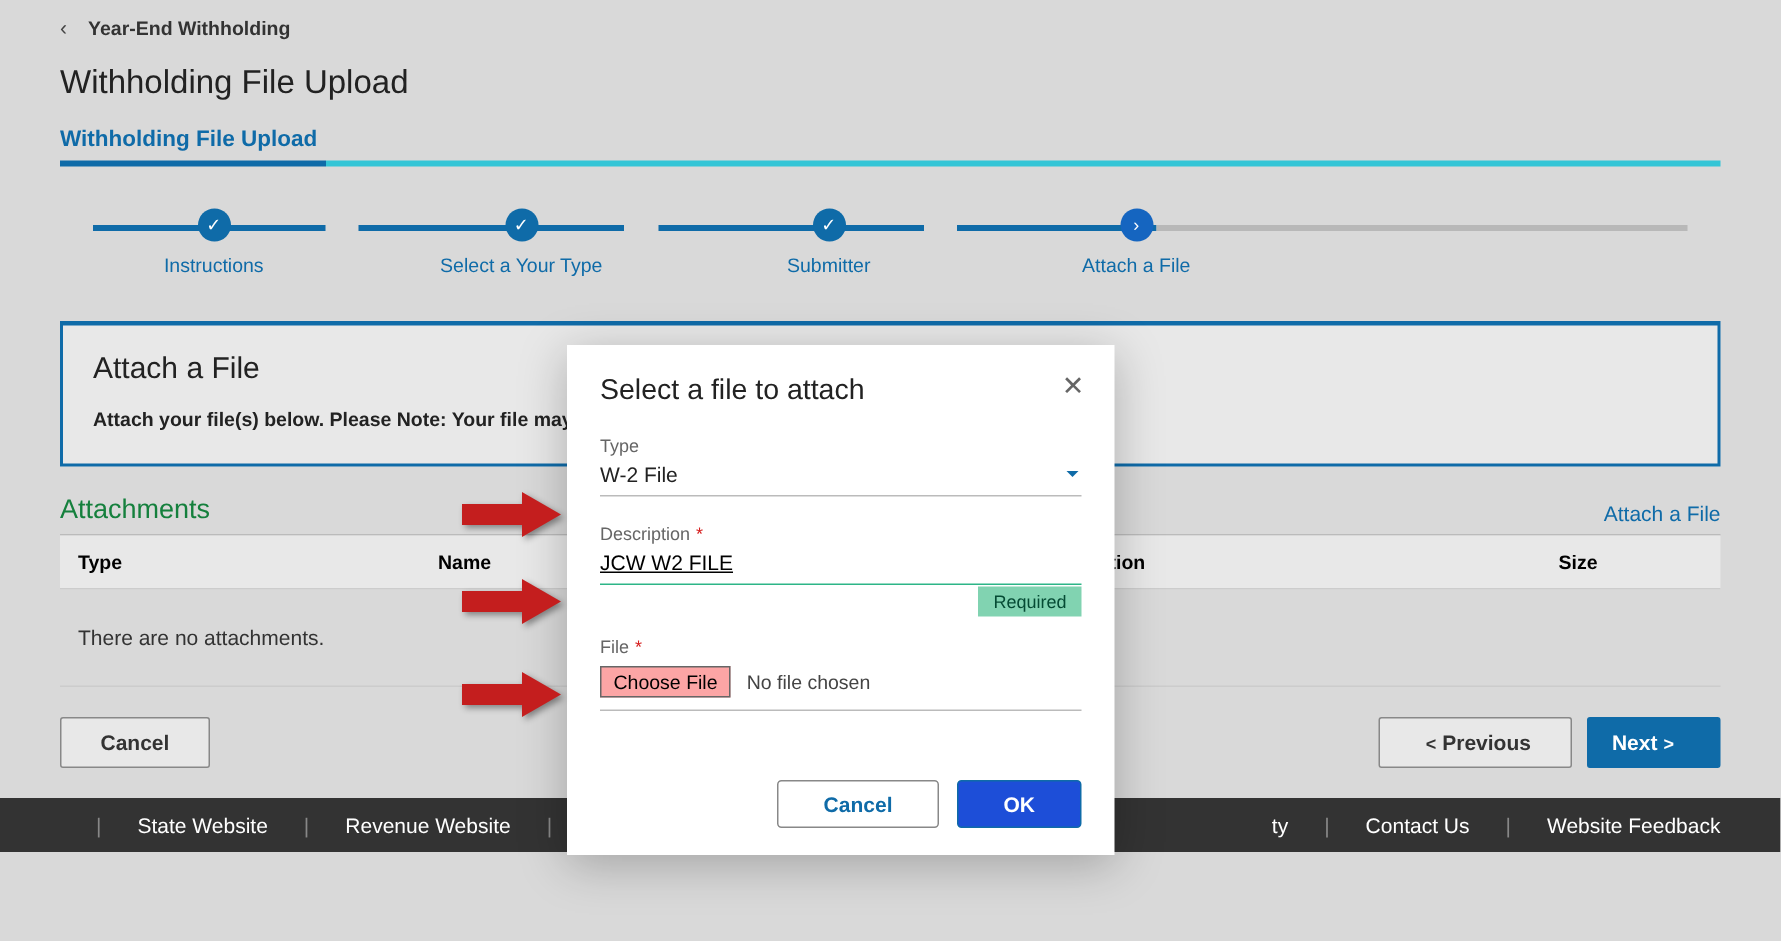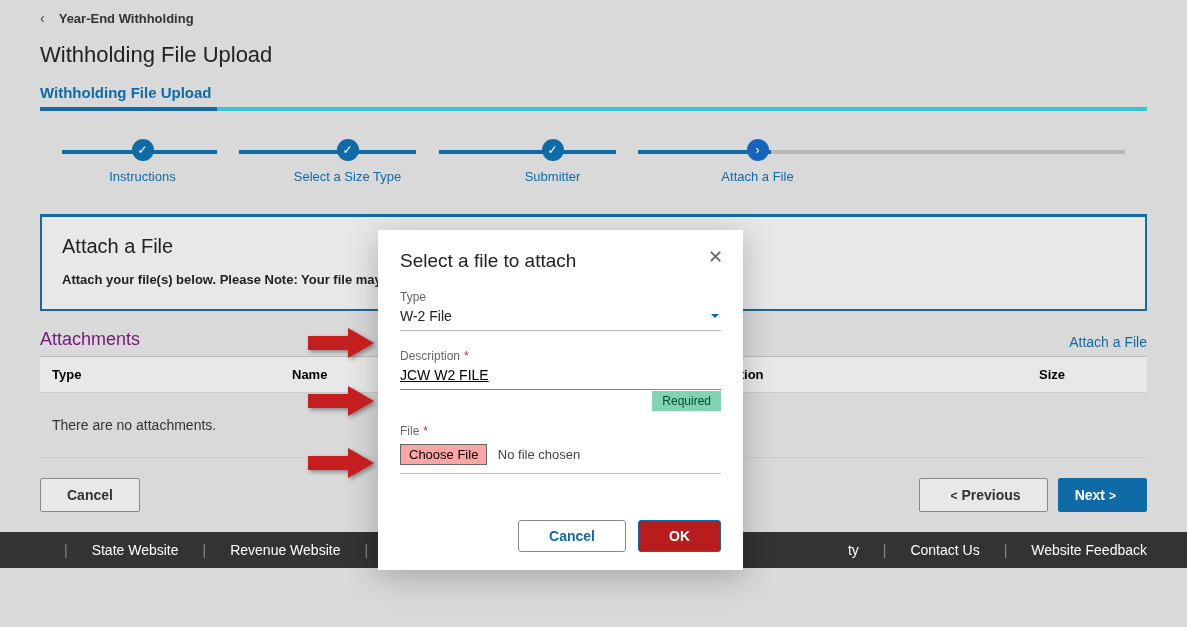--- a/index.html
+++ b/index.html
@@ -28,21 +28,21 @@
   .line.l2 { left:18%; width:16%; }
   .line.l3 { left:36%; width:16%; }
   .line.l4 { left:54%; width:12%; background:#0f6ba8; }
   .line.grey { background:#b8b8b8; left:66%; right:2%; width:auto; }
 
   .card { margin: 20px 40px 0 40px; border: 2px solid #0f6ba8; border-top-width:3px; background: #e8e8e8; padding: 18px 20px 22px; }
   .card h2 { font-size: 20px; font-weight: 400; color:#222; margin-bottom: 14px; }
   .card p { font-size: 13px; font-weight: 600; color: #222; }
 
   .attachments-hdr { display:flex; justify-content:space-between; align-items:flex-end; padding: 18px 40px 6px; }
-  .attachments-hdr h3 { font-size: 18px; font-weight: 400; color:#701a75; }
+  .attachments-hdr h3 { font-size: 18px; font-weight: 400; color:#15803d; }
   .attachments-hdr a { color:#0f6ba8; font-size: 14px; text-decoration:none; }
 
   .tbl { margin: 0 40px; border-top:1px solid #bbb; }
   .tbl-head { display:flex; background:#e8e8e8; border-bottom:1px solid #ccc; }
   .tbl-head div, .tbl-row div { padding: 10px 12px; font-size: 13px; }
   .col-type { width: 240px; font-weight:600;}
   .col-name { width: 400px; font-weight:600;}
   .col-desc { flex:1; font-weight:600;}
   .col-size { width: 120px; font-weight:600;}
   .tbl-empty { padding: 24px 12px; font-size: 14px; color:#333; border-bottom:1px solid #ccc; }
@@ -74,21 +74,21 @@
   .req-pill { background:#84d6b4; color:#0a4; }
   .req-pill { color:#064; }
   .req-pill { background:#81d3b1; color:#054b34; font-size:12px; }
   .choose { margin-top:6px; }
   .choose button { font-size:13px; border:1px solid #666; background:#fca5a5; padding:2px 8px; cursor:pointer;}
   .choose span { font-size:13px; color:#444; margin-left:6px;}
   .file-line { border-bottom:1px solid #bbb; padding-bottom:8px;}
   .modal-actions { display:flex; justify-content:flex-end; gap:12px; margin-top: 46px; }
   .mbtn { padding: 7px 30px; font-size:14px; border-radius:3px; cursor:pointer; }
   .mbtn.cancel { background:#fff; border:1px solid #888; color:#0f6ba8; font-weight:600; }
-  .mbtn.ok { background:#b91c1c; border:1px solid #0f6ba8; color:#fff; font-weight:600; }
+  .mbtn.ok { background:#1d4ed8; border:1px solid #0f6ba8; color:#fff; font-weight:600; }
 
   
   .arrow-callout { position:absolute; z-index:20; }
   .arrow-shape { width:70px; height:30px; position:relative; }
   .arrow-shape .shaft { position:absolute; left:0; top:8px; width:42px; height:14px; background:#c41e1e; }
   .arrow-shape .head { position:absolute; left:40px; top:0; width:0; height:0; border-top:15px solid transparent; border-bottom:15px solid transparent; border-left:26px solid #c41e1e; }
   .arrow-shape.shadow { filter: drop-shadow(2px 2px 2px rgba(0,0,0,.4)); }
 </style>
 </head>
 <body>
@@ -113,21 +113,21 @@
       <div class="line l2"></div>
       <div class="line l3"></div>
       <div class="line l4"></div>
       <div class="line grey"></div>
       <div class="step">
         <div class="dot">✓</div>
         <div class="step-label">Instructions</div>
       </div>
       <div class="step">
         <div class="dot">✓</div>
-        <div class="step-label">Select a Size Type</div>
+        <div class="step-label">Select a Your Type</div>
       </div>
       <div class="step">
         <div class="dot">✓</div>
         <div class="step-label">Submitter</div>
       </div>
       <div class="step">
         <div class="dot arrow">›</div>
         <div class="step-label">Attach a File</div>
       </div>
       <div class="step" style="flex:1.4"></div>

